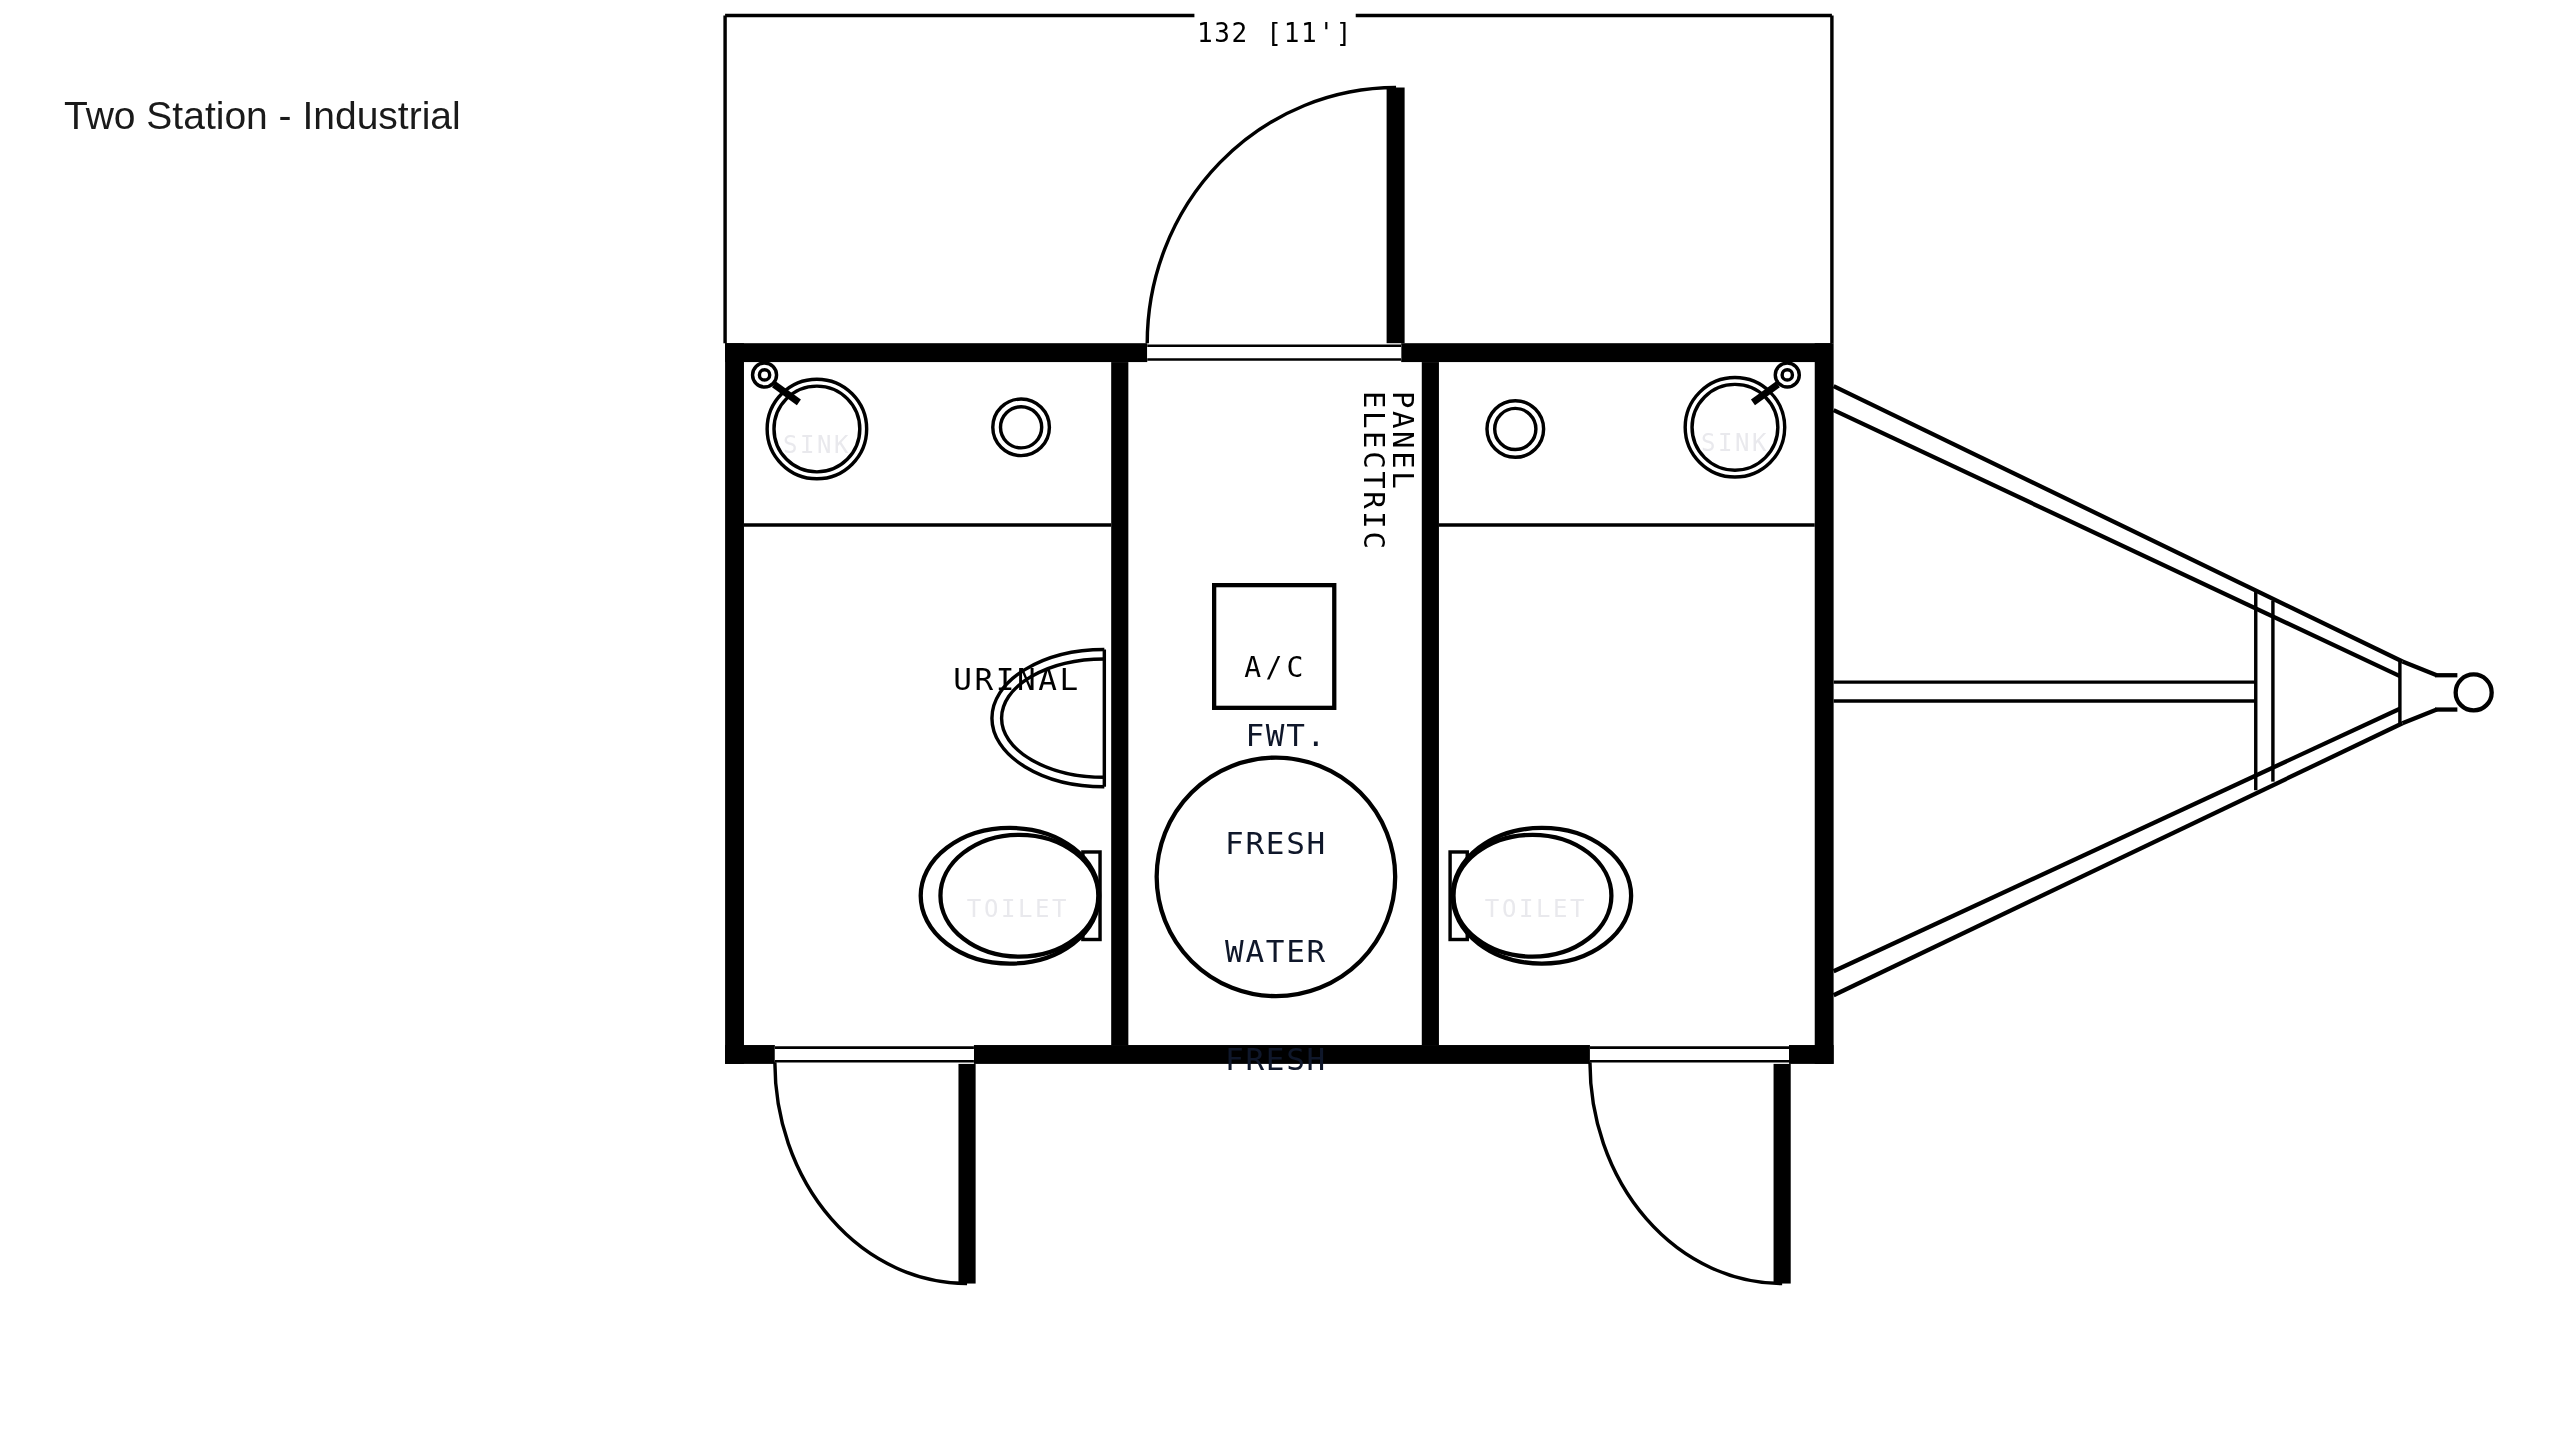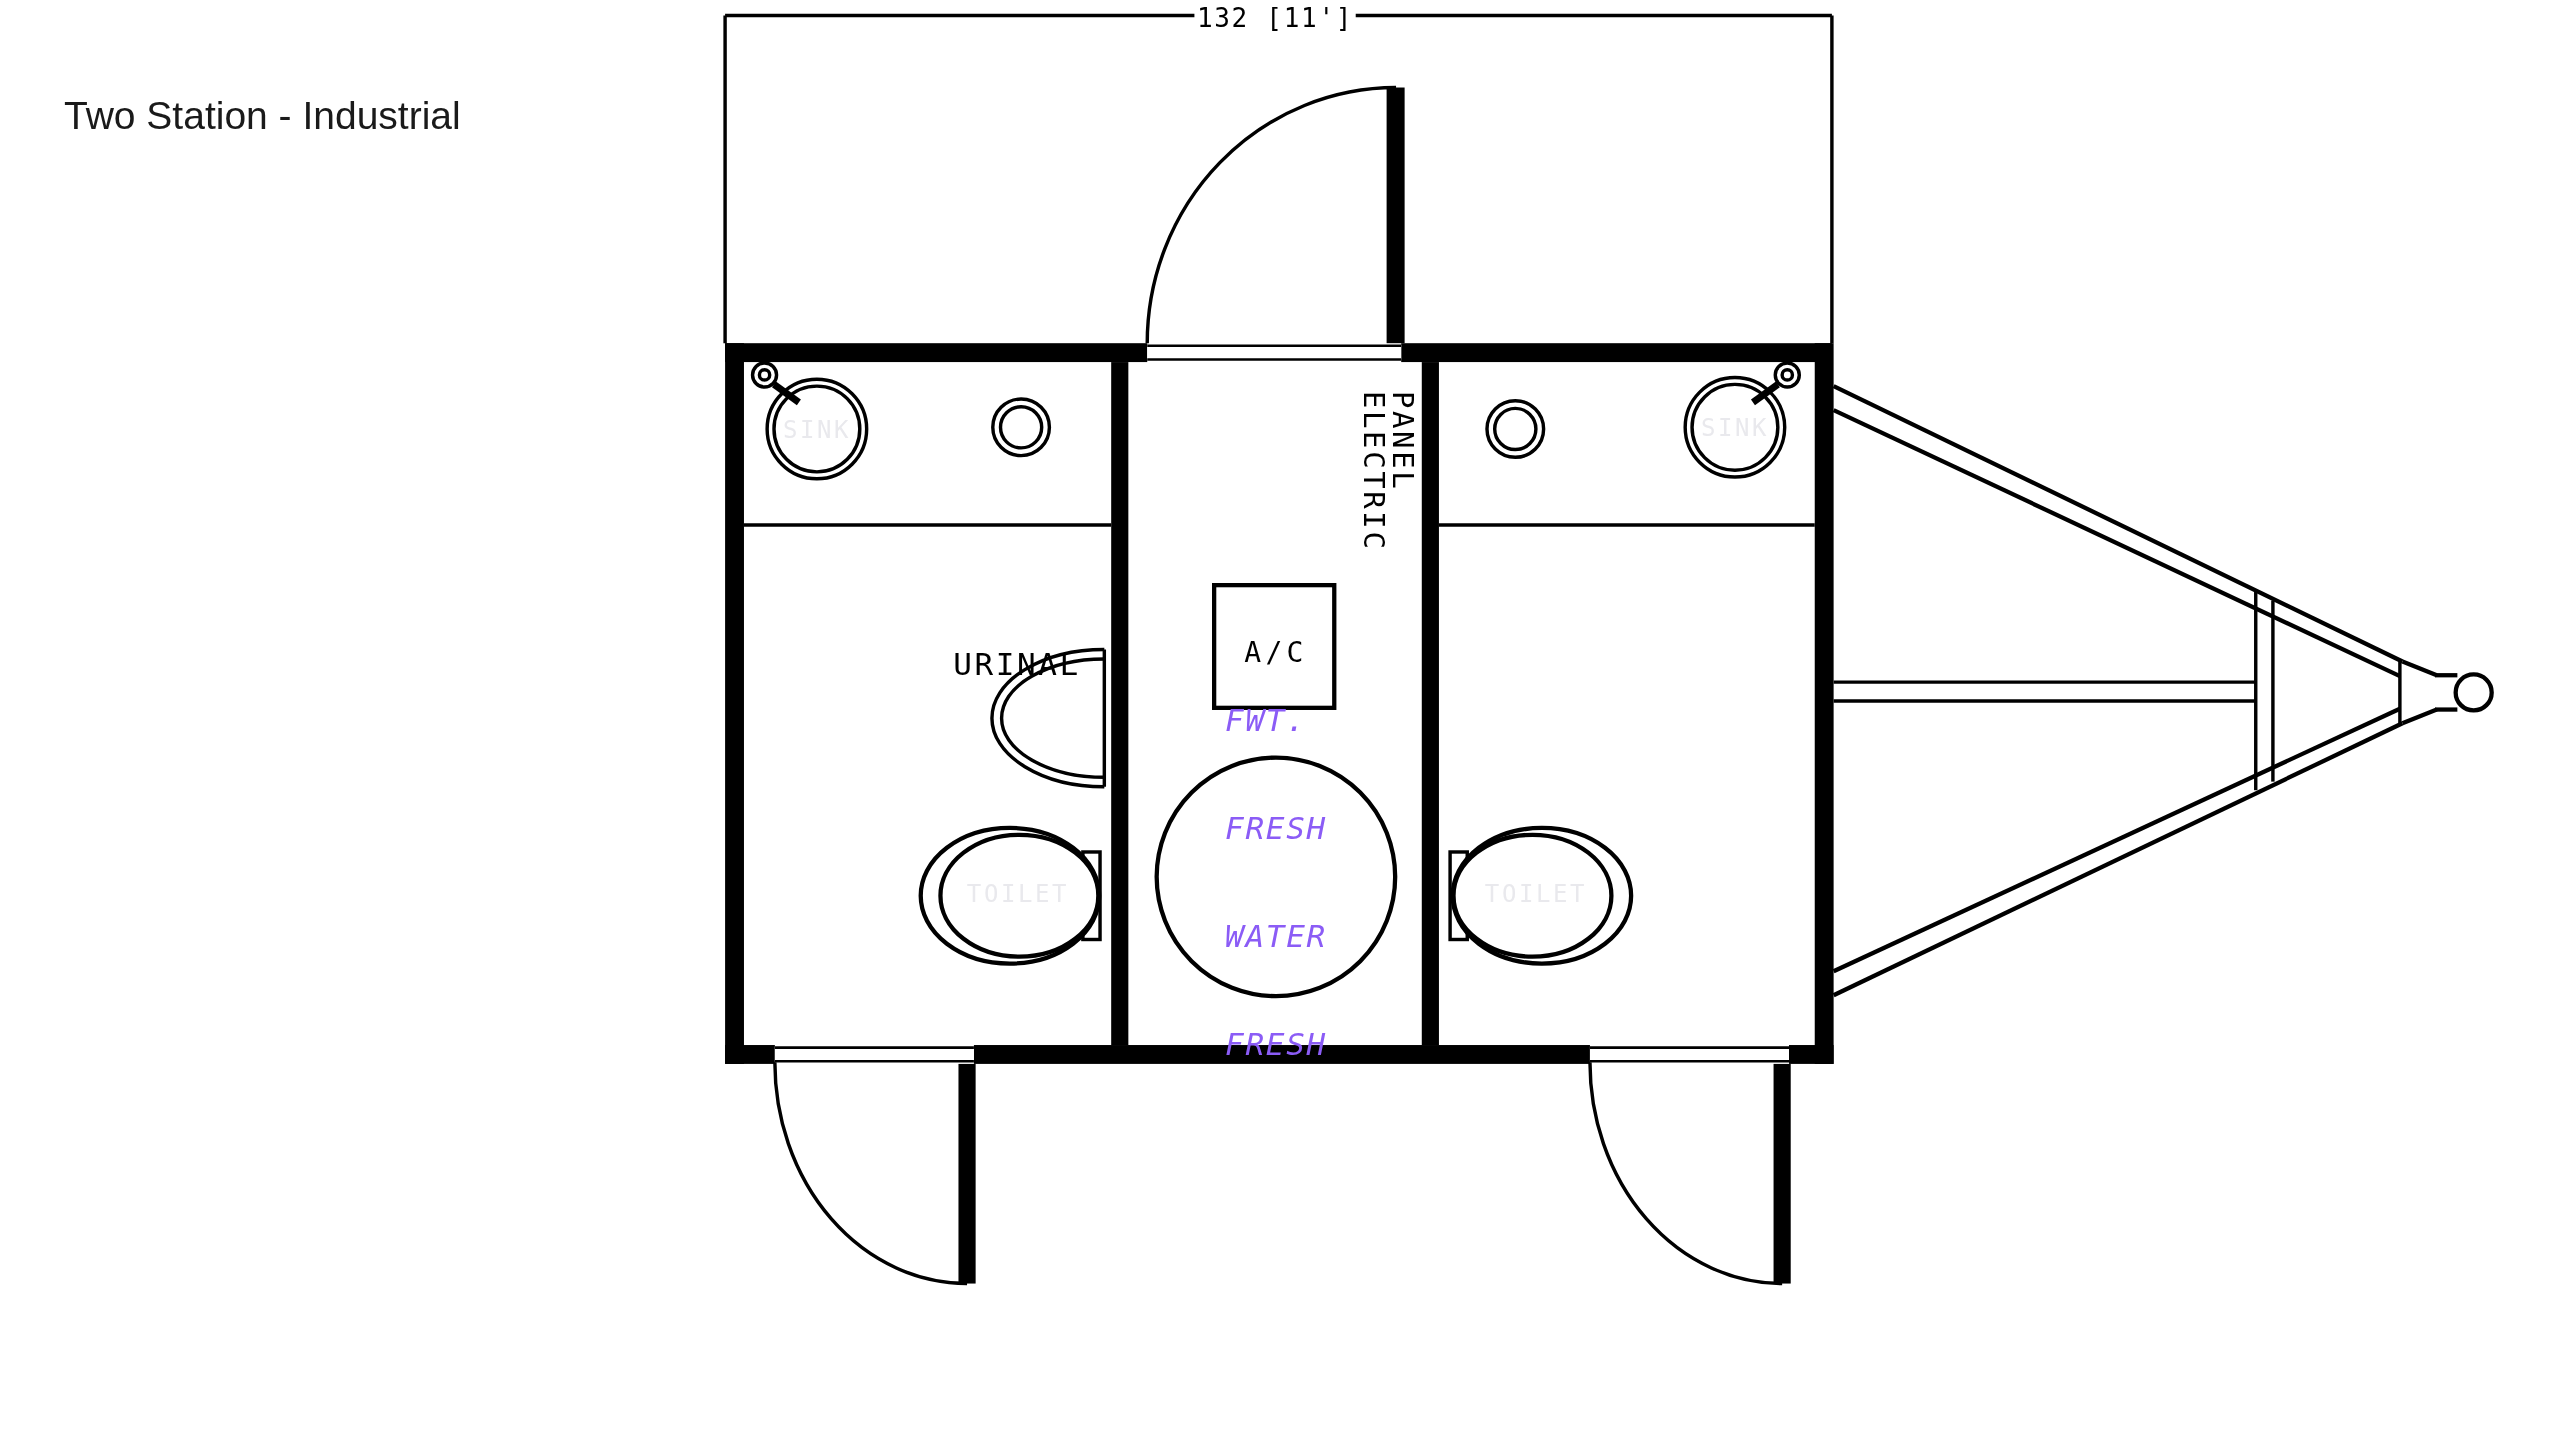--- a/index.html
+++ b/index.html
@@ -2,24 +2,24 @@
 <html style="font-size:13.7px"><head>
 <meta charset="utf-8">
 <style>
   html,body{margin:0;padding:0;background:#ffffff;}
   #canvas{position:relative;width:2563px;height:1450px;background:#ffffff;overflow:hidden;
           font-family:"DejaVu Sans Mono", monospace;}
   svg{position:absolute;left:0;top:0;}
   .txt{position:absolute;color:#000;white-space:pre;}
   .title{font-family:"Liberation Sans", sans-serif;font-size:39px;color:#1a1a1a;letter-spacing:0px;}
   .cad{font-family:"DejaVu Sans Mono", monospace;}
-  .center{transform:translate(-50%,-50%);}
+  .center{transform:translate(-50%,-50%);margin-top:15px;}
   .rot90{transform:rotate(90deg);transform-origin:0 0;}
   .ghost{color:#e9e9ed;}
-  .ghost-faint{color:#8b5cf6;text-align:left;line-height:36px;font-style:italic;}
+  .ghost-faint{color:#0f172a;text-align:right;line-height:36px;}
 </style>
 </head>
 <body>
 
 <div id="canvas">
 
   <svg width="2563" height="1450" viewBox="0 0 2987 1690">
 
     <g stroke="#000" stroke-width="4" fill="none">
       <line x1="845" y1="18" x2="1392" y2="18"></line>

